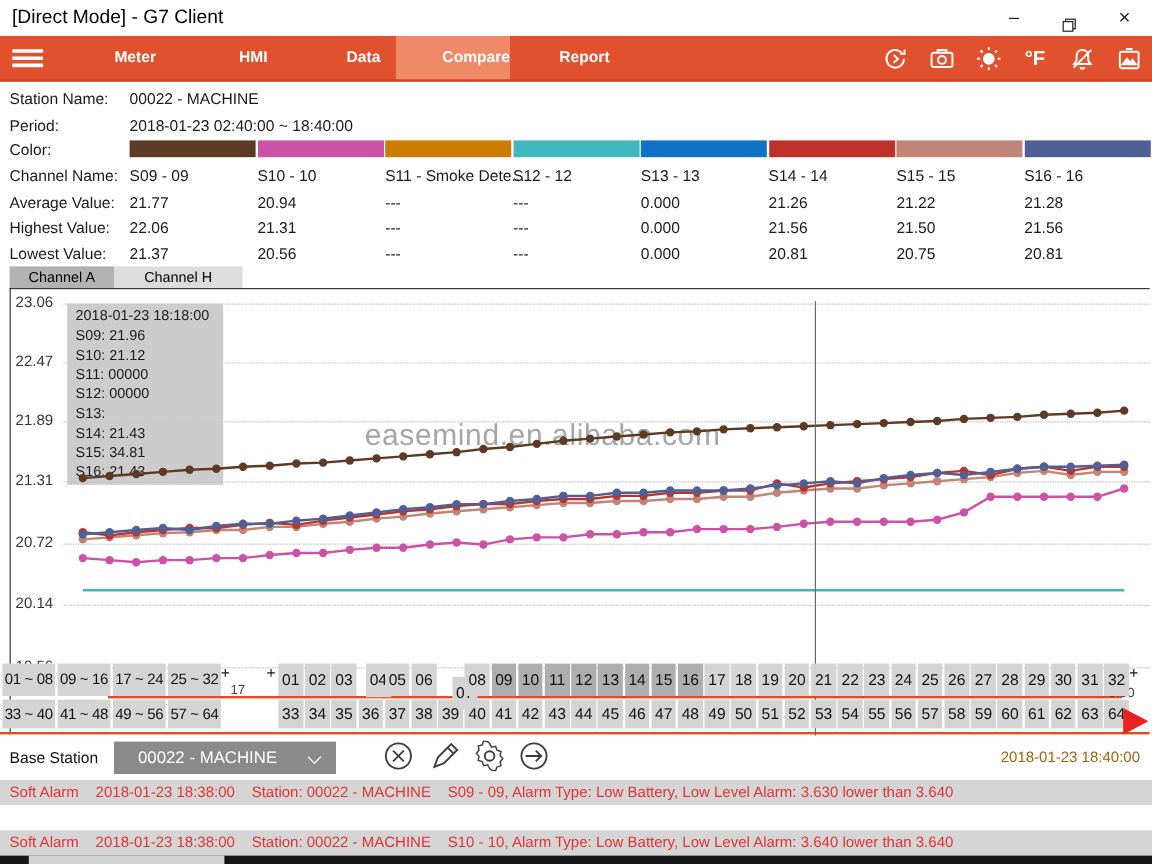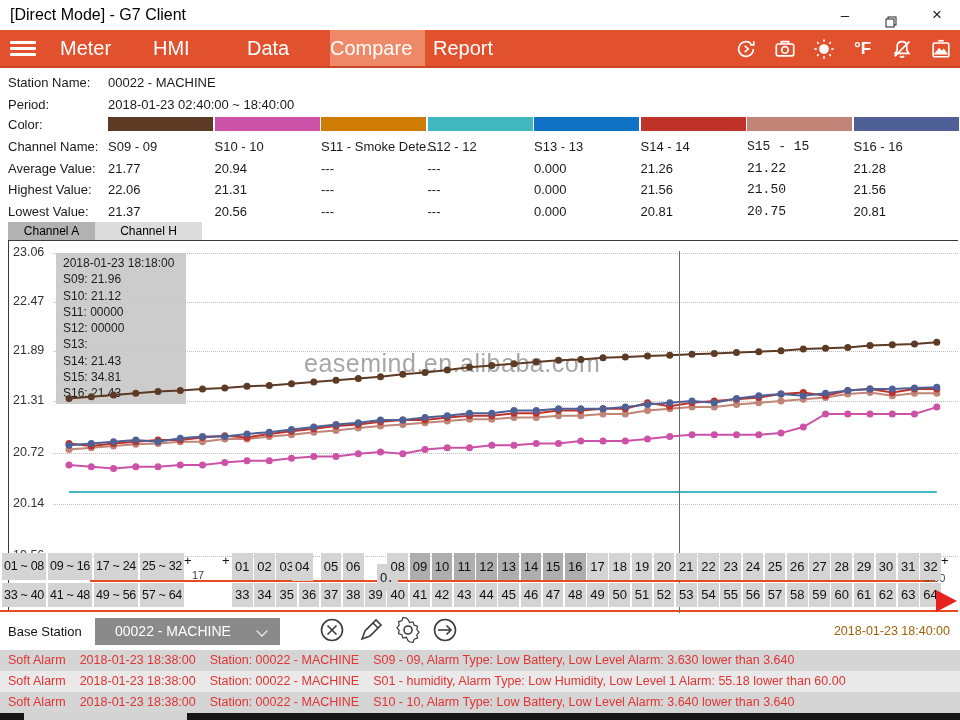--- a/index.html
+++ b/index.html
@@ -13,21 +13,21 @@
   #win-title { left:10px; top:0; line-height:30px; font-size:16px; color:#000; }
   .win-btn { top:0; width:46px; height:30px; text-align:center; line-height:30px; color:#222; font-size:15px; }
   #btn-min { right:92px; }
   #btn-max { right:46px; padding-top:8px; }
   #btn-close { right:0; font-size:17px; }
 
   
   #nav { left:0; top:30px; width:960px; height:38px; background:#e2512e; border-bottom:2px solid #cf4424; }
   #hamburger { left:10px; top:11px; width:26px; height:15px; }
   #hamburger div { height:2.5px; background:#fff; margin-bottom:3.6px; border-radius:1px; }
-  .nav-item { top:0; height:36px; line-height:36px; color:#fff; font-size:20px; text-align:left; }
+  .nav-item { top:0; height:36px; line-height:36px; color:#fff; font-size:13px; text-align:right;font-weight:bold; }
   .nav-item.active { background:#ee8a68; }
   #nav-icons { right:8px; top:7px; display:flex; gap:16px; }
   .nav-ico { width:23px; height:23px; display:flex; align-items:center; justify-content:center; color:#fff; }
 
   
   .info-label { left:8px; font-size:13px; color:#1a1a1a; height:21.5px; line-height:21.5px; }
   .info-value { font-size:13px; color:#1a1a1a; height:21.5px; line-height:21.5px; white-space:nowrap; }
   #swatch-row { left:108px; top:117px; height:14px; }
   .swatch { position:absolute; top:0; height:14px; }
   #channel-cols { left:108px; top:136px; width:852px; height:86px; }
@@ -198,21 +198,21 @@
         <div>0.000</div>
         <div>0.000</div>
         <div>0.000</div>
       </div>
       <div class="chan-col" style="left: 532.5px;">
         <div>S14 - 14</div>
         <div>21.26</div>
         <div>21.56</div>
         <div>20.81</div>
       </div>
-      <div class="chan-col" style="left: 639px; font-family: Liberation Mono, monospace;">
+      <div class="chan-col" style="left: 639px;">
         <div>S15 - 15</div>
         <div>21.22</div>
         <div>21.50</div>
         <div>20.75</div>
       </div>
       <div class="chan-col" style="left: 745.5px;">
         <div>S16 - 16</div>
         <div>21.28</div>
         <div>21.56</div>
         <div>20.81</div>
@@ -467,21 +467,21 @@
   <div class="abs" id="axis-line-1"></div>
   <div class="abs" id="axis-line-2"></div>
   <div id="selector">
       <div class="sel-btn sel-group" style="left: 2px; top: 553px; width: 44px; height: 27px; line-height: 27px;">01 ~ 08</div>
       <div class="sel-btn sel-group" style="left: 48px; top: 553px; width: 44px; height: 27px; line-height: 27px;">09 ~ 16</div>
       <div class="sel-btn sel-group" style="left: 94px; top: 553px; width: 44px; height: 27px; line-height: 27px;">17 ~ 24</div>
       <div class="sel-btn sel-group" style="left: 140px; top: 553px; width: 44px; height: 27px; line-height: 27px;">25 ~ 32</div>
       <div class="sel-btn" style="left: 232px; top: 553px; width: 20.6px; height: 27px; line-height: 27px;">01</div>
       <div class="sel-btn" style="left: 254.2px; top: 553px; width: 20.6px; height: 27px; line-height: 27px;">02</div>
       <div class="sel-btn" style="left: 276.4px; top: 553px; width: 20.6px; height: 27px; line-height: 27px;">03</div>
-      <div class="sel-btn" style="left: 292px; top: 553px; width: 20.6px; height: 28px; line-height: 27px;">04</div>
+      <div class="sel-btn" style="left: 305px; top: 553px; width: 20.6px; height: 28px; line-height: 27px;">04</div>
       <div class="sel-btn" style="left: 320.8px; top: 553px; width: 20.6px; height: 27px; line-height: 27px;">05</div>
       <div class="sel-btn" style="left: 343px; top: 553px; width: 20.6px; height: 27px; line-height: 27px;">06</div>
       <div class="sel-btn" style="left: 377px; top: 553px; width: 20.6px; height: 27px; line-height: 27px; margin-top: 11px;">07</div>
       <div class="sel-btn" style="left: 387.4px; top: 553px; width: 20.6px; height: 27px; line-height: 27px;">08</div>
       <div class="sel-btn selected" style="left: 409.6px; top: 553px; width: 20.6px; height: 27px; line-height: 27px;">09</div>
       <div class="sel-btn selected" style="left: 431.8px; top: 553px; width: 20.6px; height: 27px; line-height: 27px;">10</div>
       <div class="sel-btn selected" style="left: 454px; top: 553px; width: 20.6px; height: 27px; line-height: 27px;">11</div>
       <div class="sel-btn selected" style="left: 476.2px; top: 553px; width: 20.6px; height: 27px; line-height: 27px;">12</div>
       <div class="sel-btn selected" style="left: 498.4px; top: 553px; width: 20.6px; height: 27px; line-height: 27px;">13</div>
       <div class="sel-btn selected" style="left: 520.6px; top: 553px; width: 20.6px; height: 27px; line-height: 27px;">14</div>
@@ -575,20 +575,19 @@
     <svg width="26" height="26" viewBox="0 0 26 26" fill="none" stroke="#3d3d3d" stroke-width="1.6">
         <circle cx="13" cy="13" r="10.5"></circle>
         <line x1="6" y1="13" x2="19" y2="13"></line>
         <path d="M14.5 8.5L19 13l-4.5 4.5"></path>
       </svg>
   </div>
   <div class="abs" id="timestamp">2018-01-23 18:40:00</div>
 
   <div class="abs" id="alarm-list">
       <div class="alarm-row" style="top: 0px; background: rgb(213, 213, 213);"><span>Soft Alarm</span><span>2018-01-23 18:38:00</span><span>Station: 00022 - MACHINE</span><span>S09 - 09, Alarm Type: Low Battery, Low Level Alarm: 3.630 lower than 3.640</span></div>
-      <div class="alarm-row" style="top: 21px; background: rgb(233, 233, 233);"><span>Soft Alarm</span><span>2018-01-23 18:38:00</span><span>Station: 00022 - MACHINE</span><span>S01 - humidity, Alarm Type: Low Humidity, Low Level 1 Alarm: 55.18 lower than 60.00</span></div>
       <div class="alarm-row" style="top: 42px; background: rgb(213, 213, 213);"><span>Soft Alarm</span><span>2018-01-23 18:38:00</span><span>Station: 00022 - MACHINE</span><span>S10 - 10, Alarm Type: Low Battery, Low Level Alarm: 3.640 lower than 3.640</span></div>
     </div>
   <div class="abs" id="hscroll">
     <div id="hscroll-thumb"></div>
   </div>
 
 </div>
 
 </body></html>

